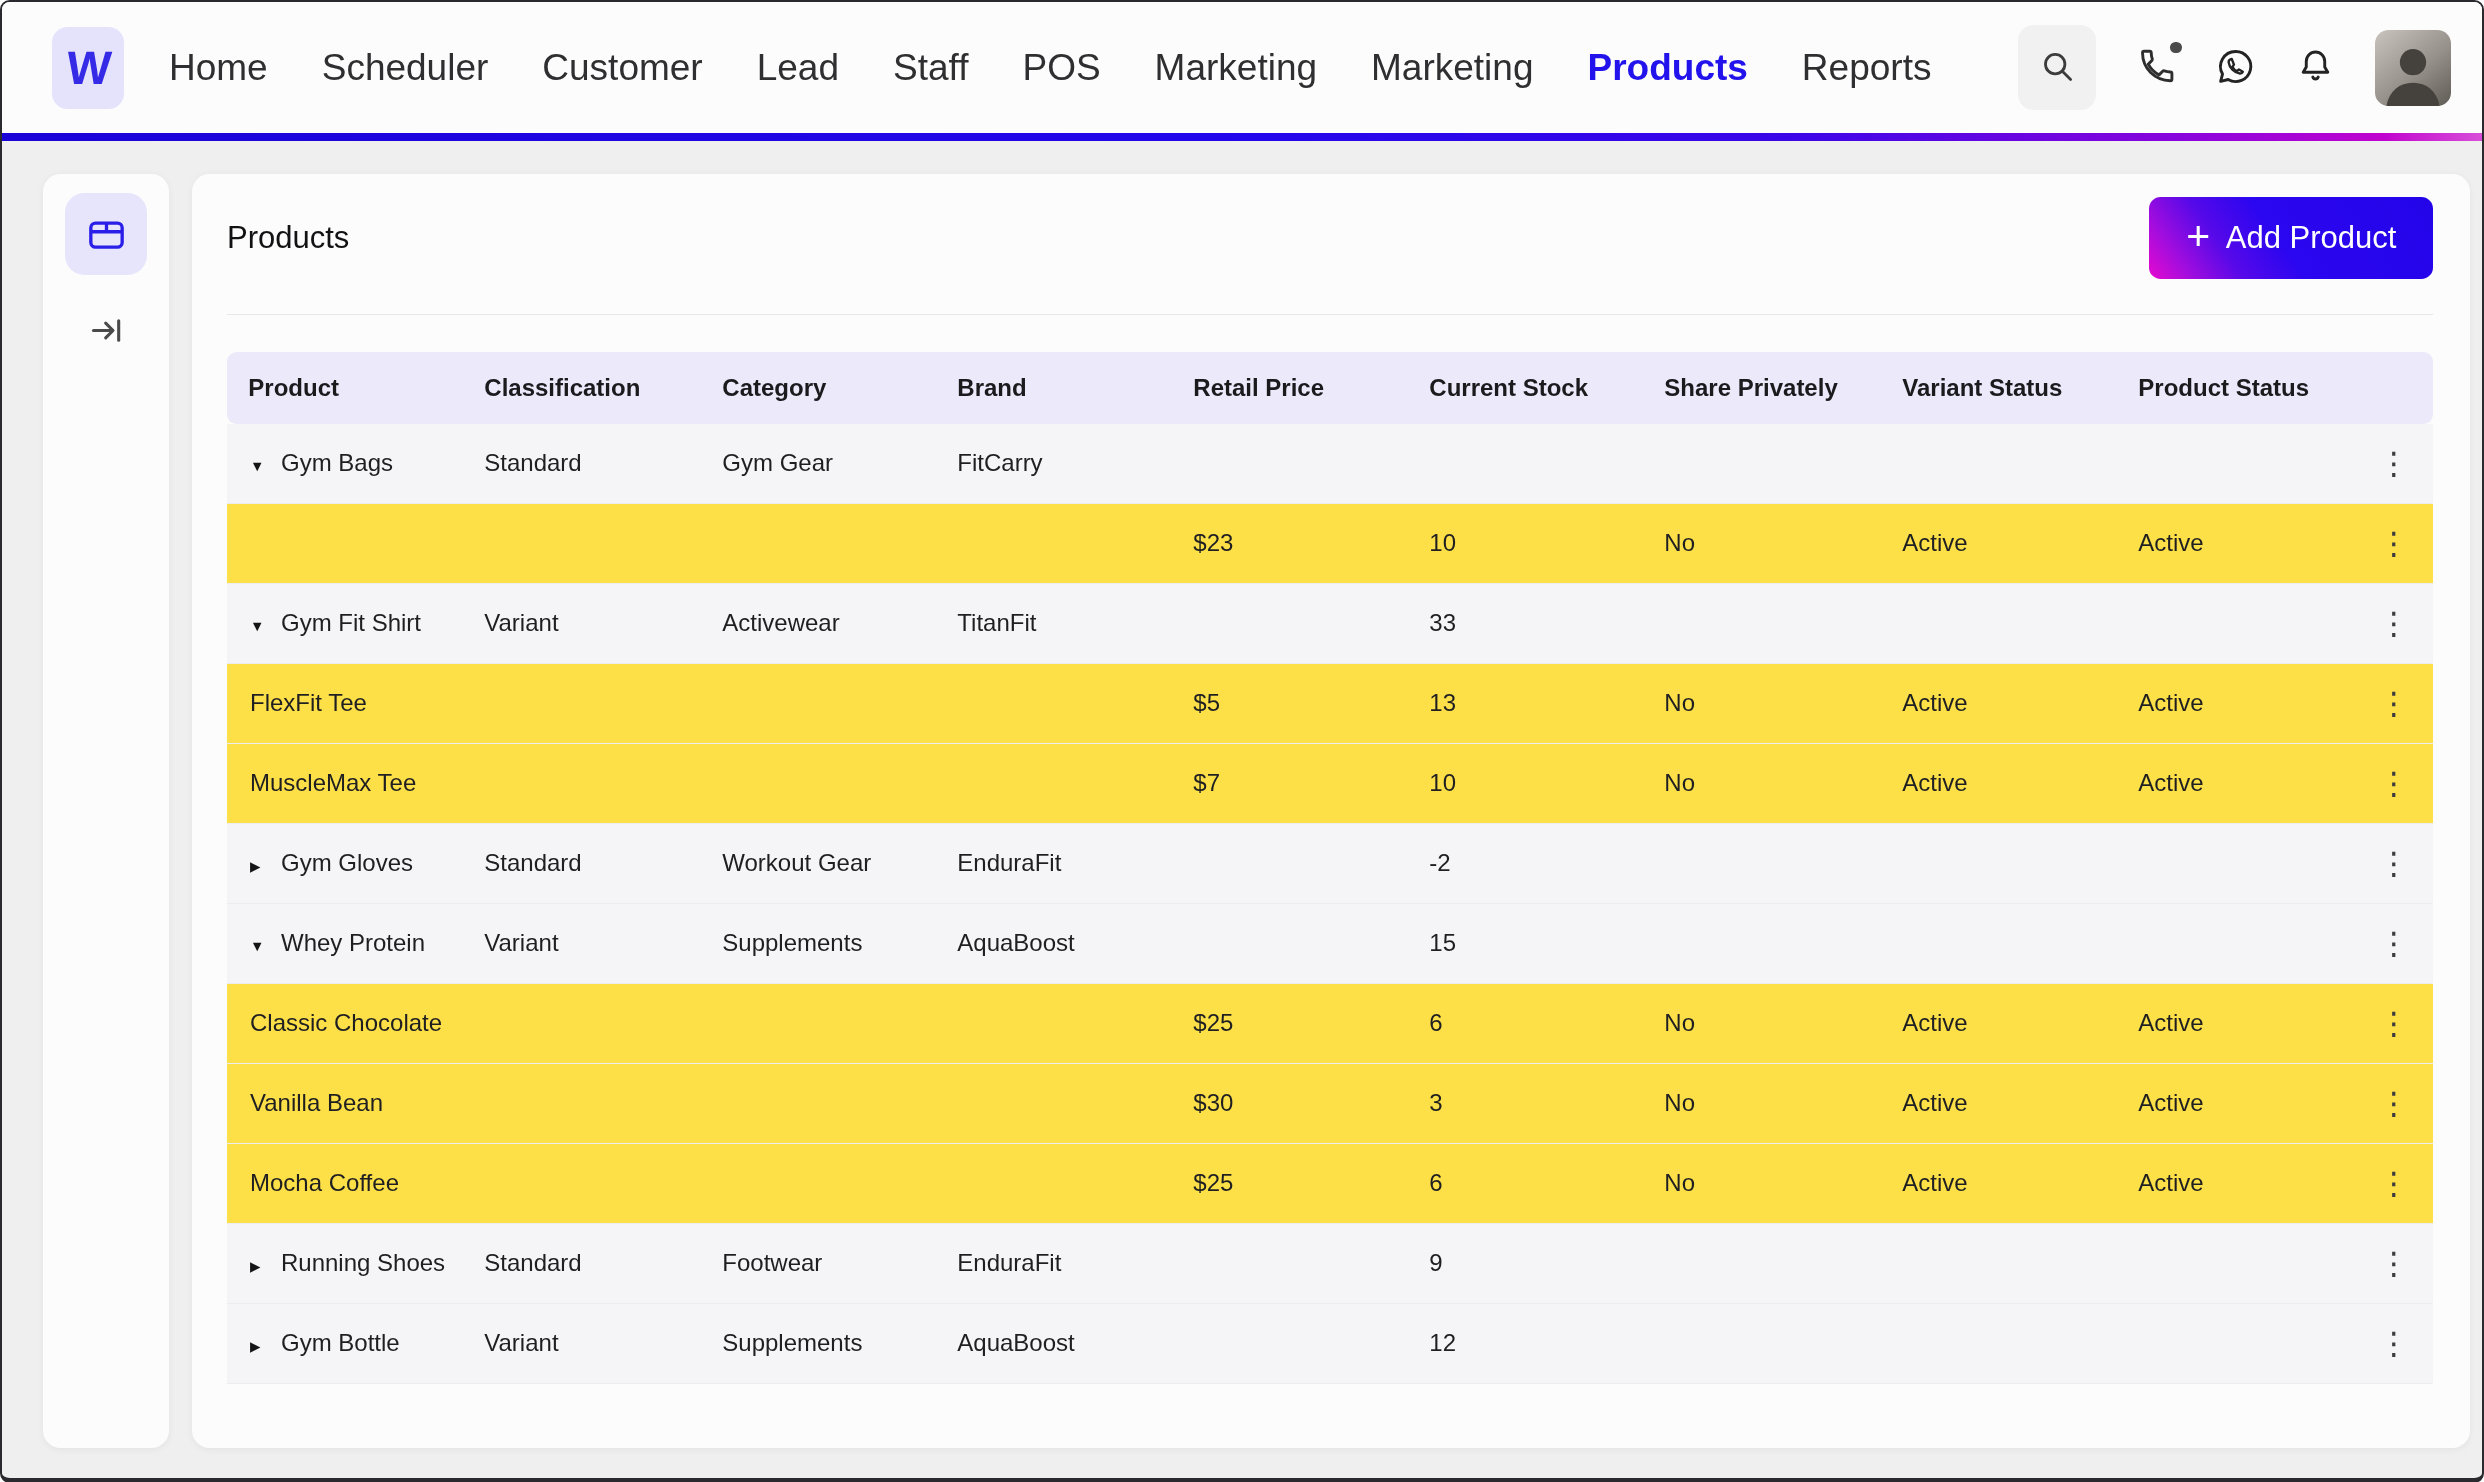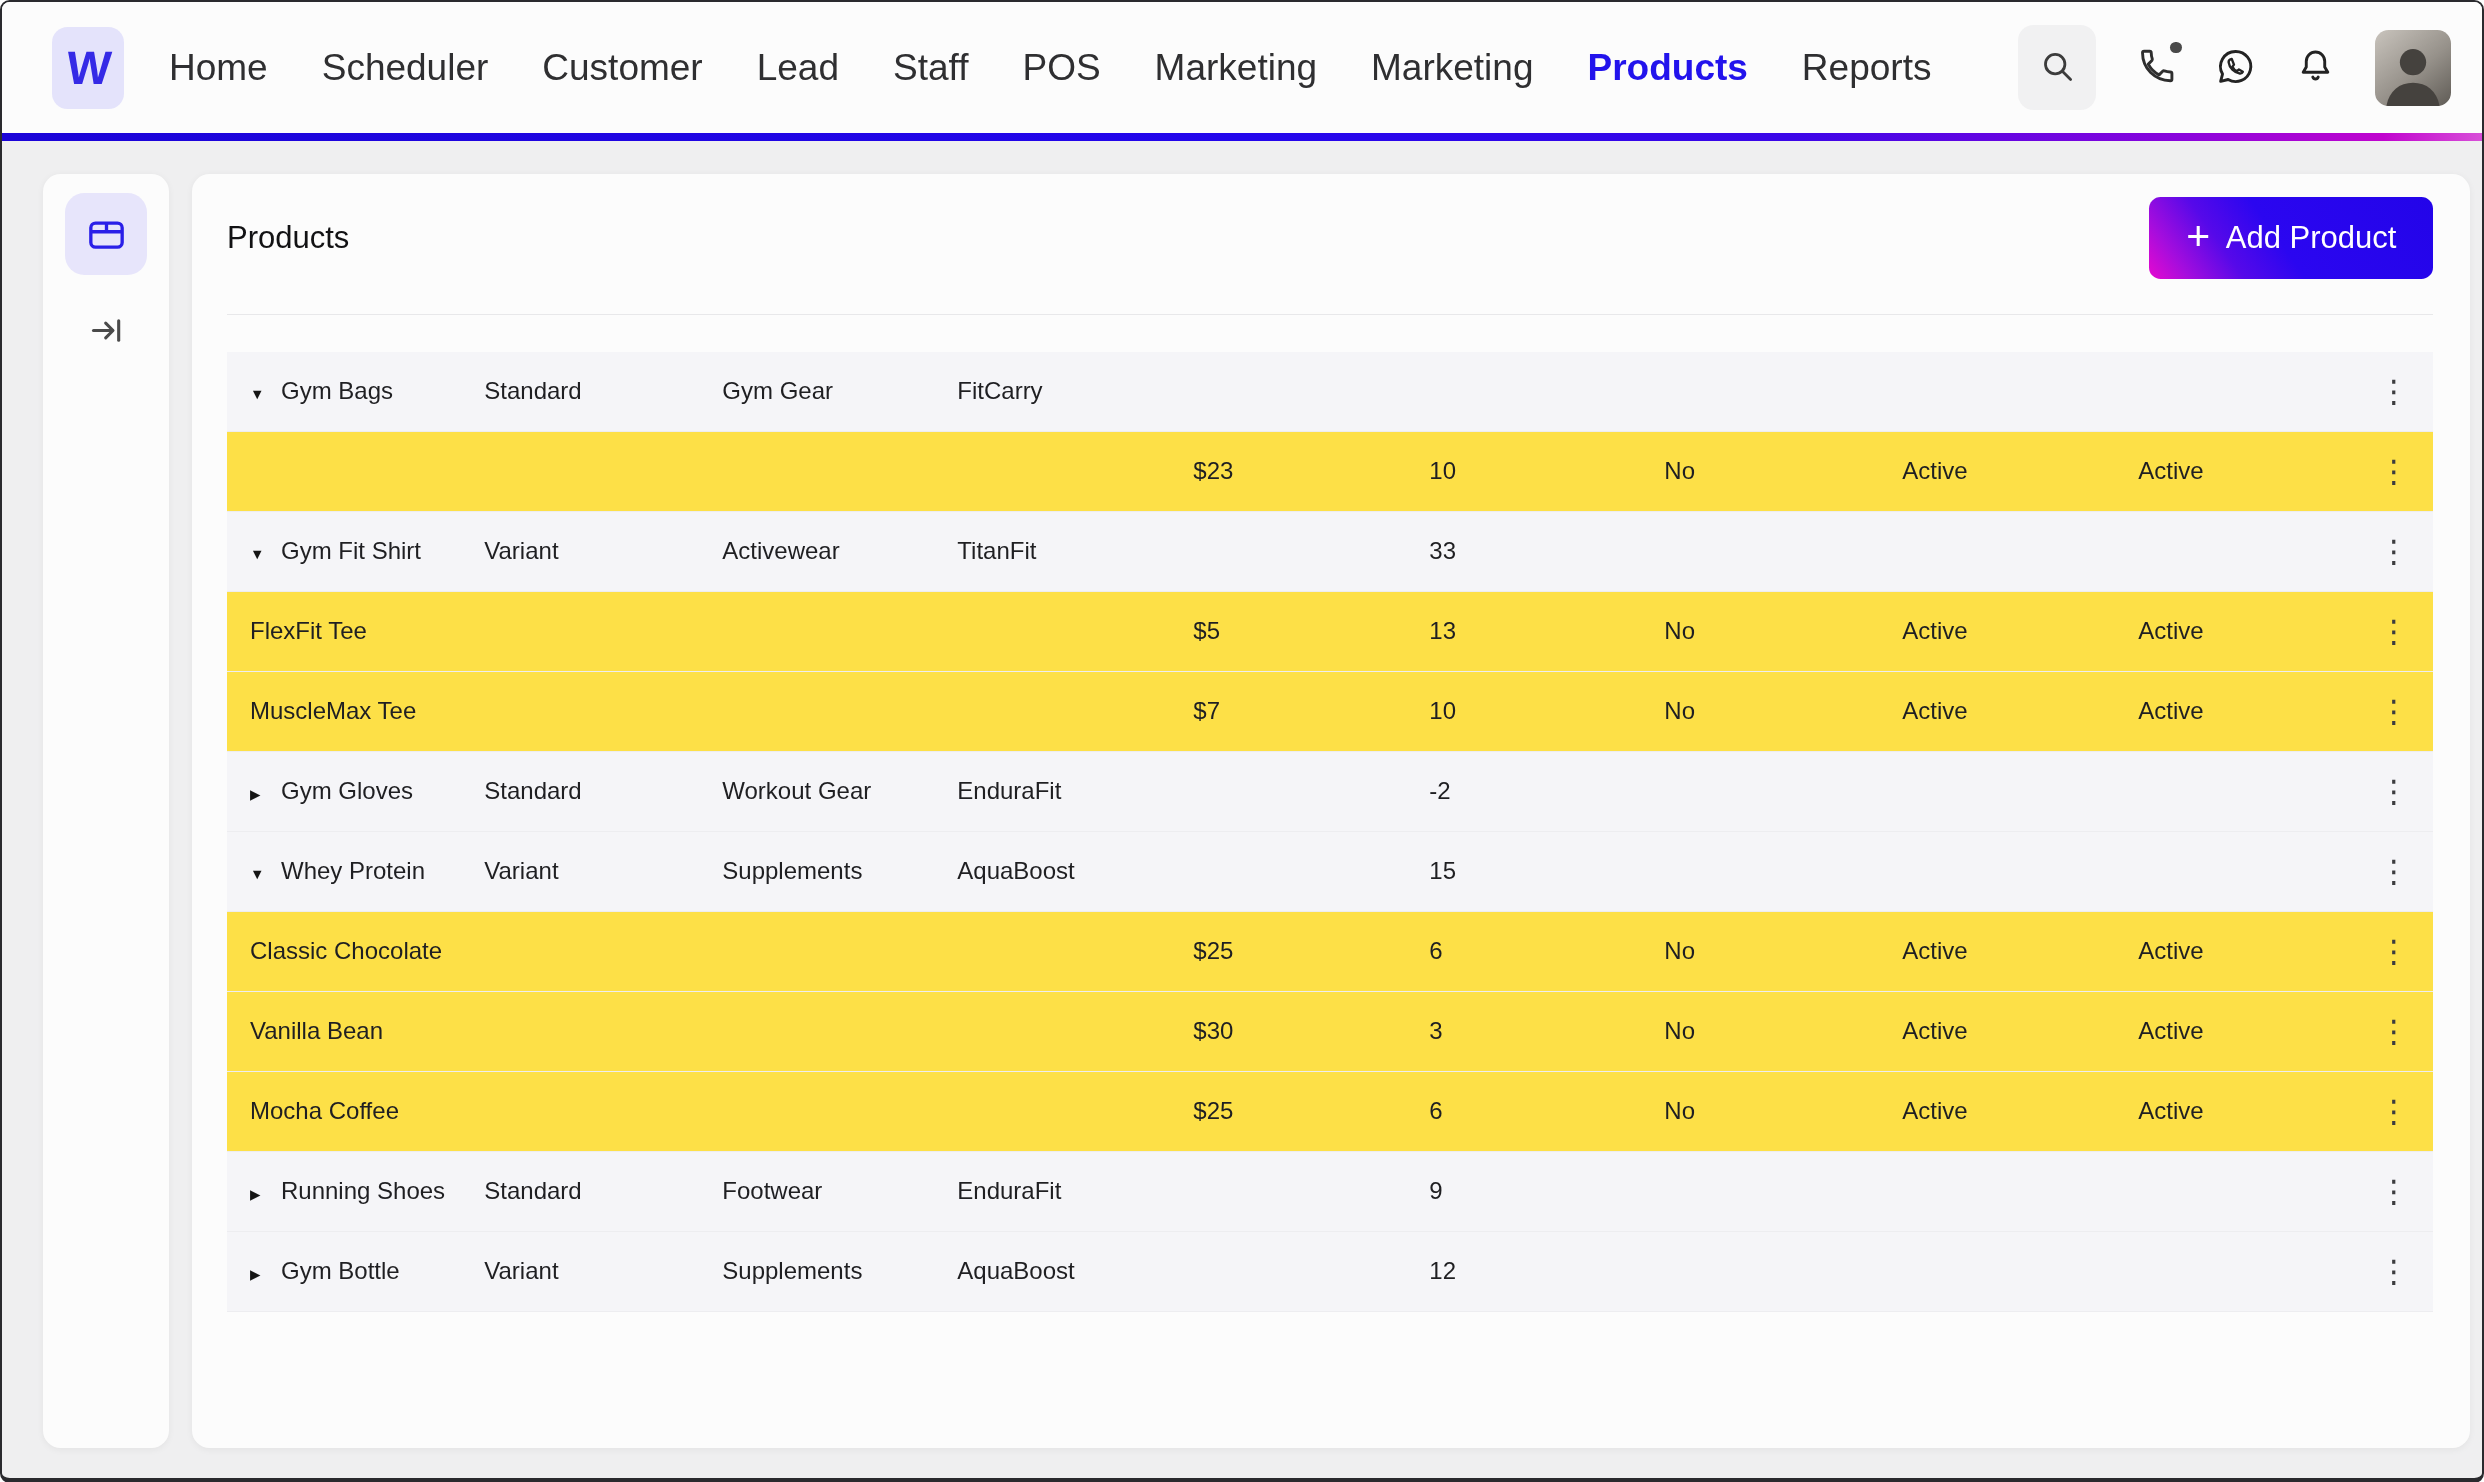--- a/index.html
+++ b/index.html
@@ -221,20 +221,40 @@
         <div class="head-actions">
           <button class="btn-add">
             <span class="plus">+</span>
             <span>Add Product</span>
           </button>
         </div>
       </div>
       <div class="head-divider"></div>
 
       <div class="table-wrap">
+        <div class="tgrid thead">
+
+            <div class="th">Product</div>
+
+            <div class="th">Classification</div>
+
+            <div class="th">Category</div>
+
+            <div class="th">Brand</div>
+
+            <div class="th">Retail Price</div>
+
+            <div class="th">Current Stock</div>
+
+            <div class="th">Share Privately</div>
+
+            <div class="th">Variant Status</div>
+
+            <div class="th">Product Status</div>
+          </div>
         <div>
 
             <div class="tgrid row parent expanded">
               <div class="cell name-cell">
                 <span class="caret"></span>
                 <span>Gym Bags</span>
               </div>
               <div class="cell">Standard</div>
               <div class="cell">Gym Gear</div>
               <div class="cell">FitCarry</div>

